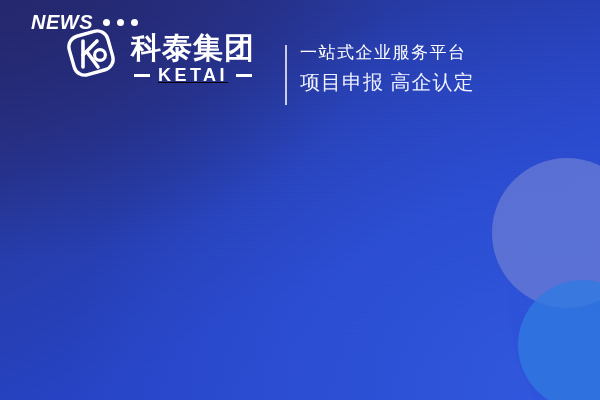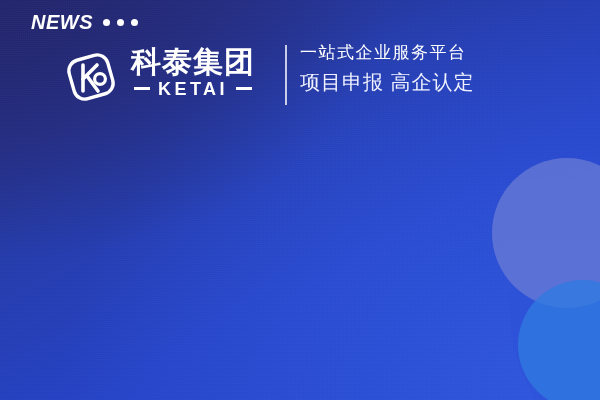--- a/index.html
+++ b/index.html
@@ -52,37 +52,38 @@
     font-size:20px;
     font-weight:bold;
     font-style:italic;
     letter-spacing:.5px;
     line-height:1;
   }
   #news-dots { display:flex; align-items:center; gap:7px; padding-top:1px; }
   #news-dots i { display:block; width:7px; height:7px; border-radius:50%; background:#ffffff; }
   
   #logo-block {
-    position:absolute; left:62px; top:46px;
-    display:flex; align-items:flex-start; gap:11px;
+    position:absolute; left:62px; top:22px;
+    display:flex; align-items:flex-end; gap:11px;
   }
   #logo-mark { width:58px; height:62px; flex:none; }
   #logo-wordmark { display:flex; flex-direction:column; align-items:center; }
   #logo-cn {
     color:#ffffff;
     font-size:30px;
     font-weight:bold;
     letter-spacing:1px;
     line-height:1.06;
     white-space:nowrap;
   }
   #logo-en-row {
     display:flex; align-items:center; gap:8px;
     margin-top:2px; width:100%;
     justify-content:center;
+    text-decoration:underline;
   }
   #logo-en-row .rule { height:3px; width:16px; background:#ffffff; flex:none; }
   #logo-en {
     color:#ffffff;
     font-size:18px;
     font-weight:bold;
     letter-spacing:3.5px;
     line-height:1;
     white-space:nowrap;
   }

